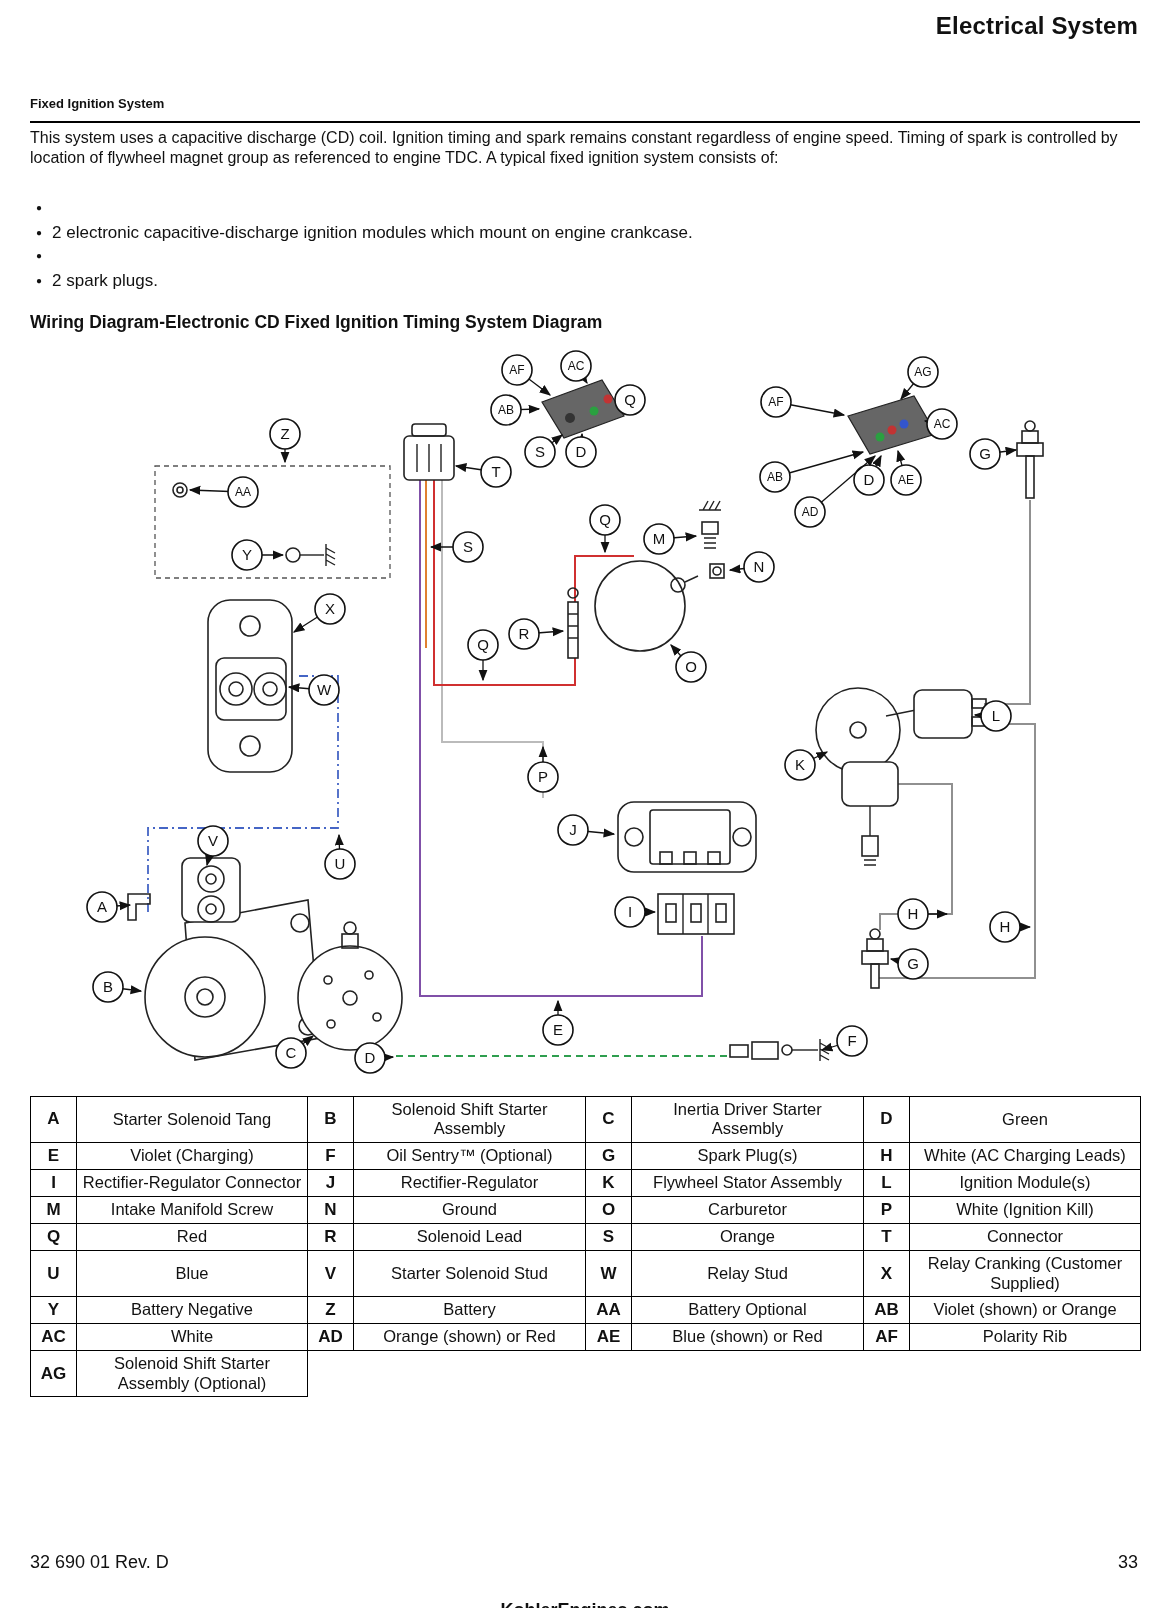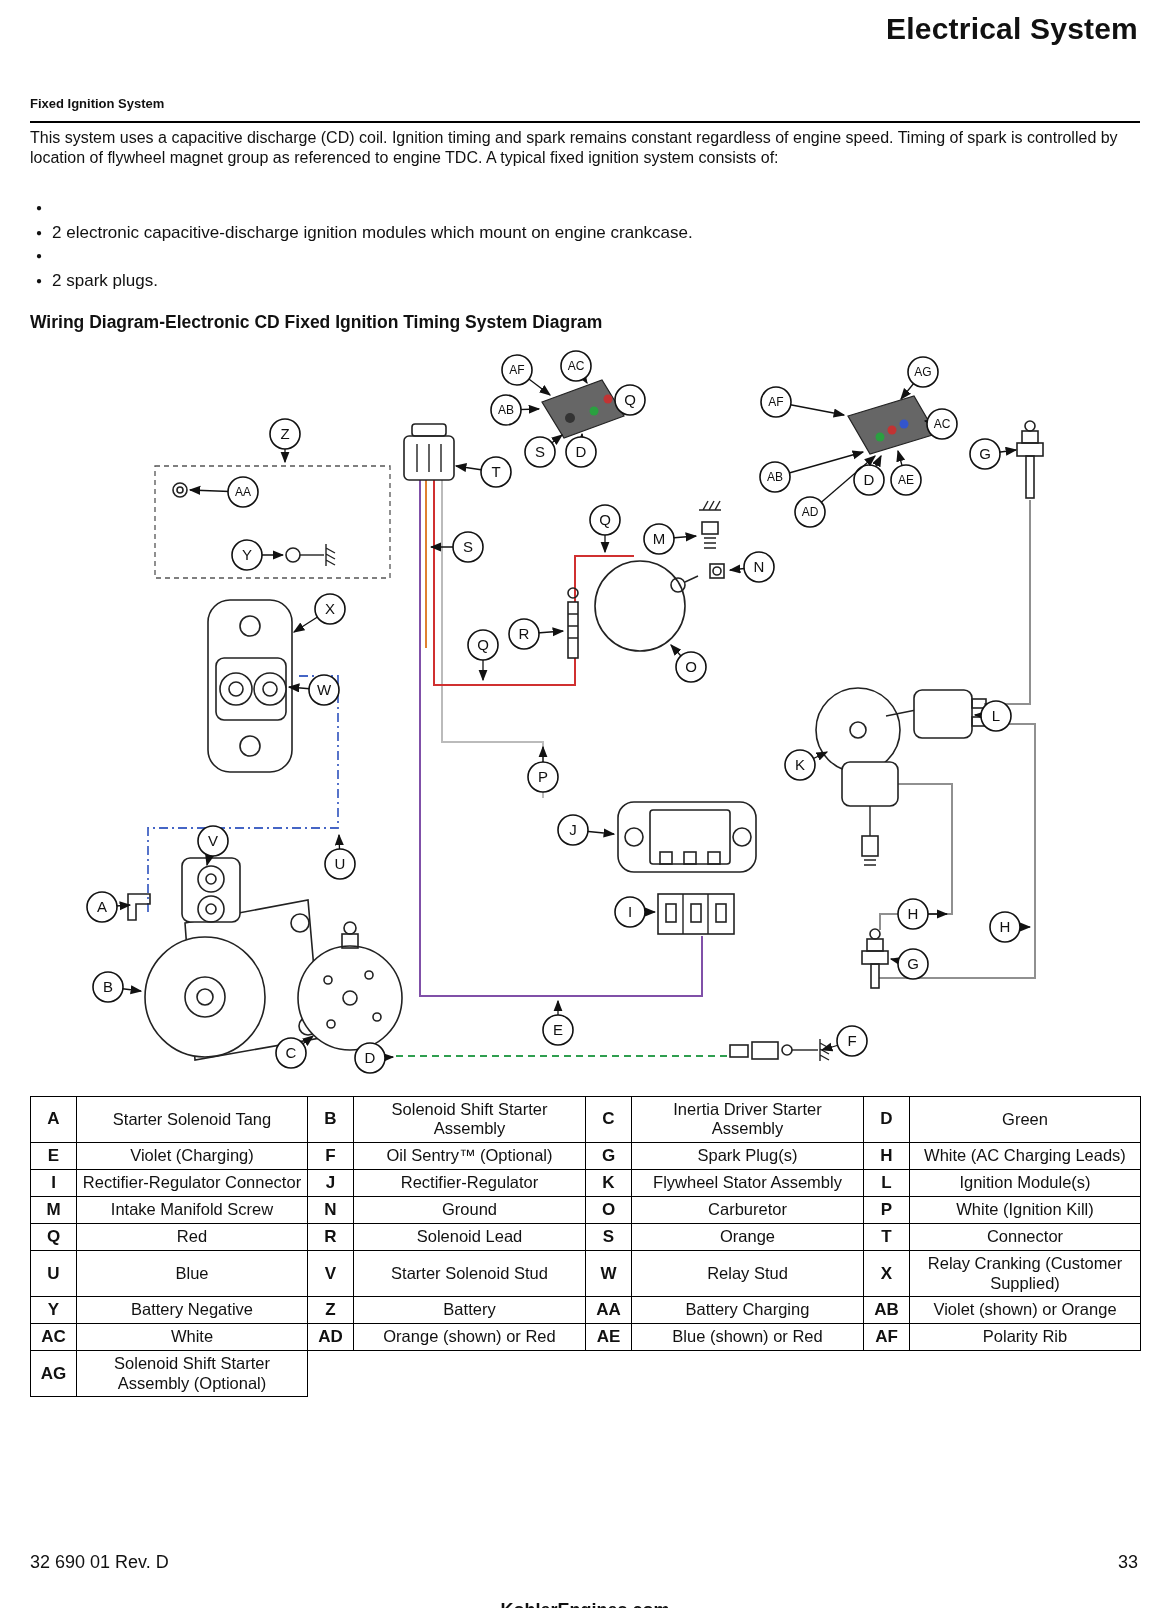--- a/index.html
+++ b/index.html
@@ -1,18 +1,18 @@
 <!DOCTYPE html>
 <html><head>
 <meta charset="utf-8">
 <style>
   html,body{margin:0;padding:0;background:#fff;}
   body{width:1170px;height:1608px;position:relative;font-family:"Liberation Sans",sans-serif;color:#111;}
   .page{position:absolute;inset:0;background:#fff;overflow:hidden;}
-  .header-title{position:absolute;top:12px;right:32px;font-size:30px;font-weight:bold;letter-spacing:.2px;}
+  .header-title{position:absolute;top:12px;right:32px;font-size:24px;font-weight:bold;letter-spacing:.2px;}
   .section-title{position:absolute;top:96px;left:30px;font-size:13px;font-weight:bold;}
   .rule{position:absolute;top:121px;left:30px;width:1110px;height:2px;background:#000;}
   .para{position:absolute;top:128px;left:30px;width:1112px;font-size:16px;line-height:1.28;}
   .bullets{position:absolute;top:198px;left:30px;width:1110px;font-size:17px;}
   .bullet{display:flex;align-items:baseline;line-height:23px;}
   .bullet .dot{font-size:10px;margin:0 10px 0 6px;position:relative;top:-2px;}
   .diagram-title{position:absolute;top:312px;left:30px;font-size:17.5px;font-weight:bold;}
   .diagram{position:absolute;top:338px;left:30px;width:1110px;height:756px;}
   .diagram svg{position:absolute;inset:0;}
   .legend{position:absolute;top:1096px;left:30px;width:1110px;}
@@ -526,21 +526,21 @@
             <td class="v">Relay Stud</td>
             <td class="k">X</td>
             <td class="v">Relay Cranking (Customer Supplied)</td>
           </tr>
           <tr>
             <td class="k">Y</td>
             <td class="v">Battery Negative</td>
             <td class="k">Z</td>
             <td class="v">Battery</td>
             <td class="k">AA</td>
-            <td class="v">Battery Charging</td>
+            <td class="v">Battery Optional</td>
             <td class="k">AB</td>
             <td class="v">Violet (shown) or Orange</td>
           </tr>
           <tr>
             <td class="k">AC</td>
             <td class="v">White</td>
             <td class="k">AD</td>
             <td class="v">Orange (shown) or Red</td>
             <td class="k">AE</td>
             <td class="v">Blue (shown) or Red</td>

